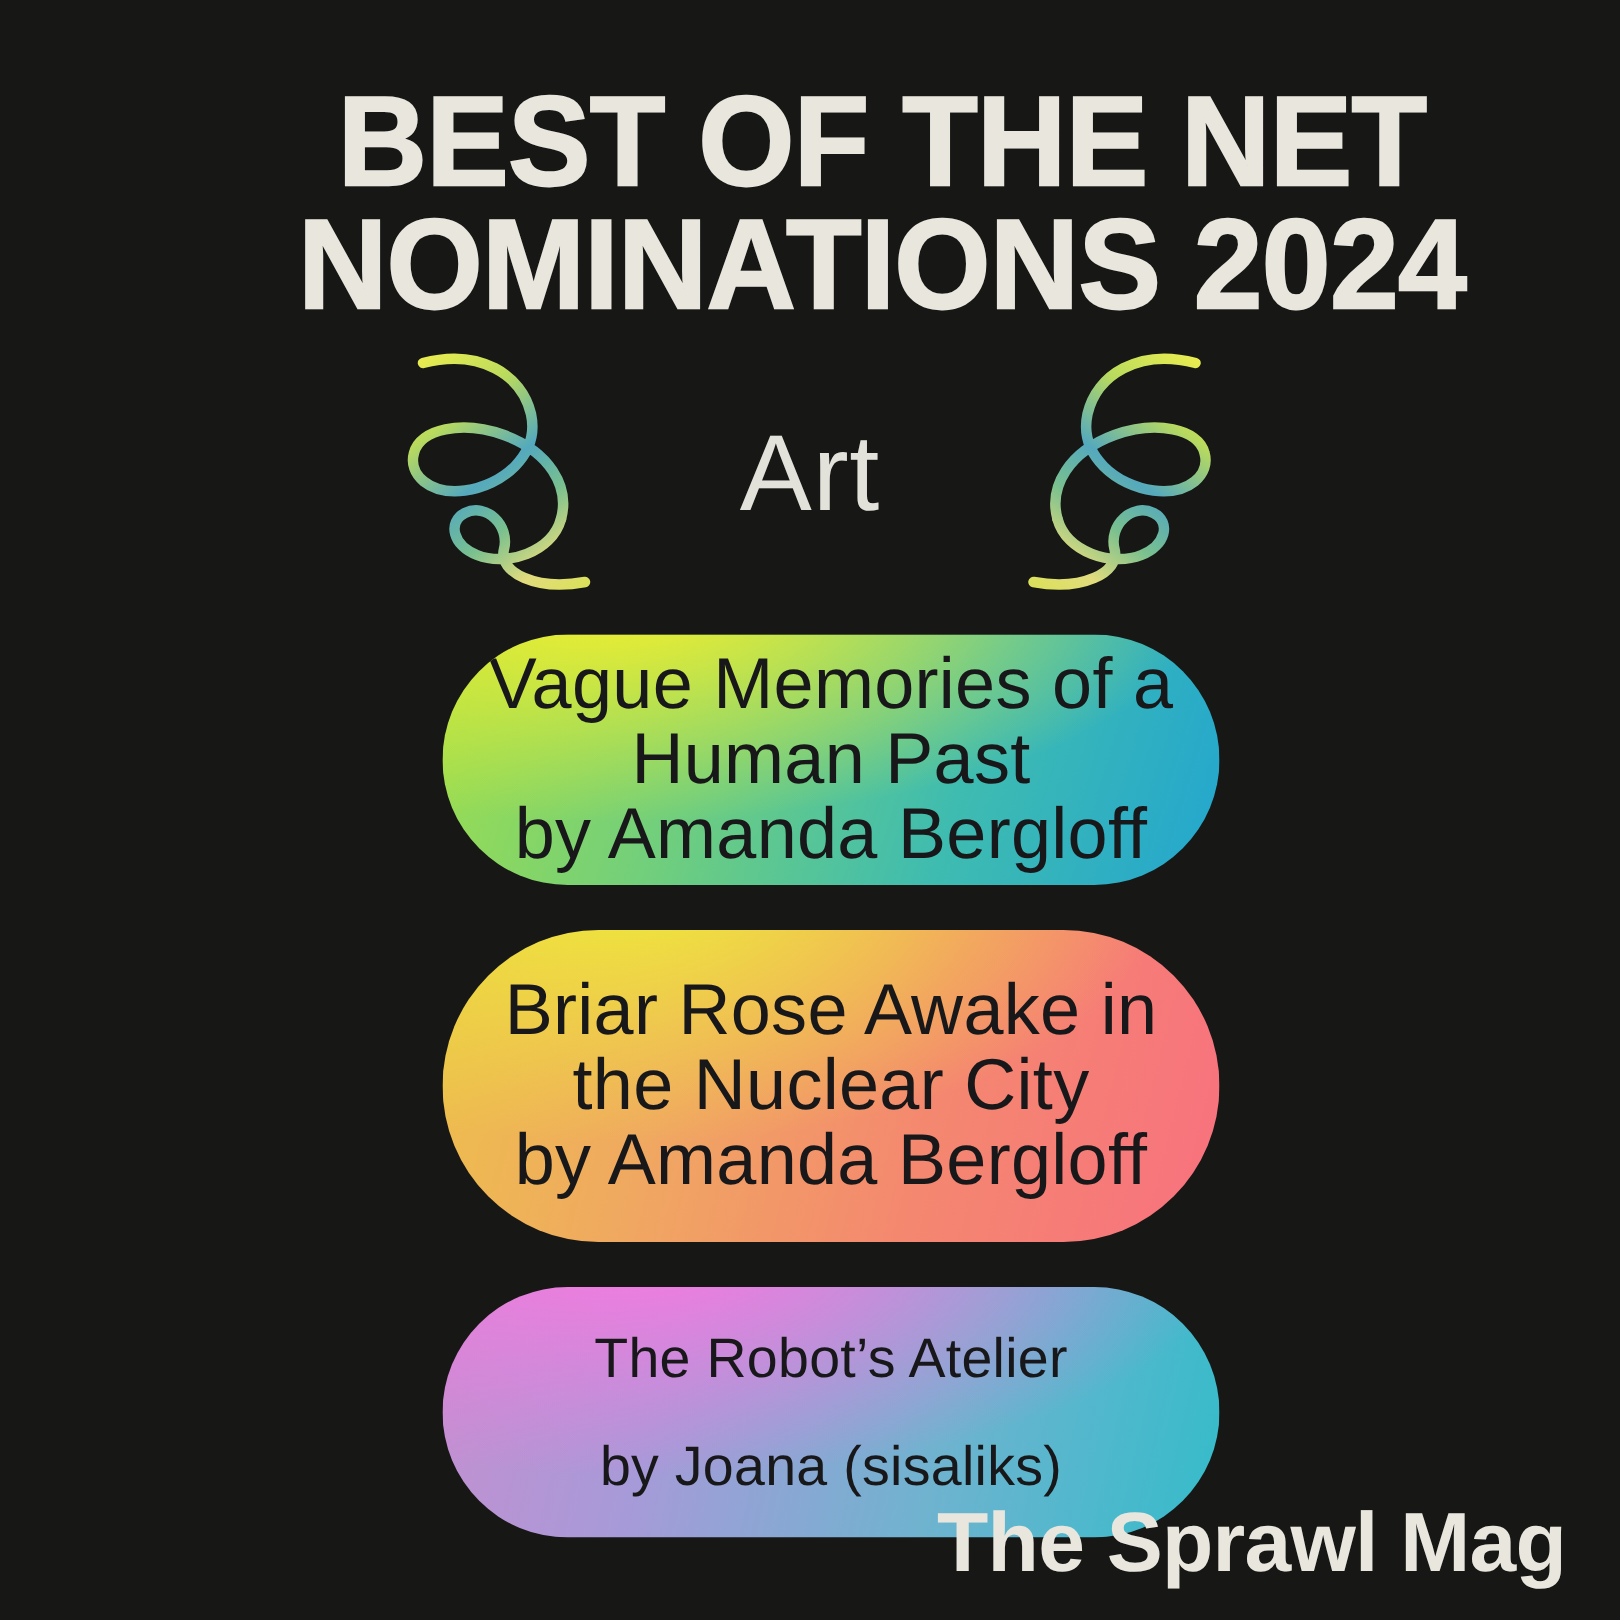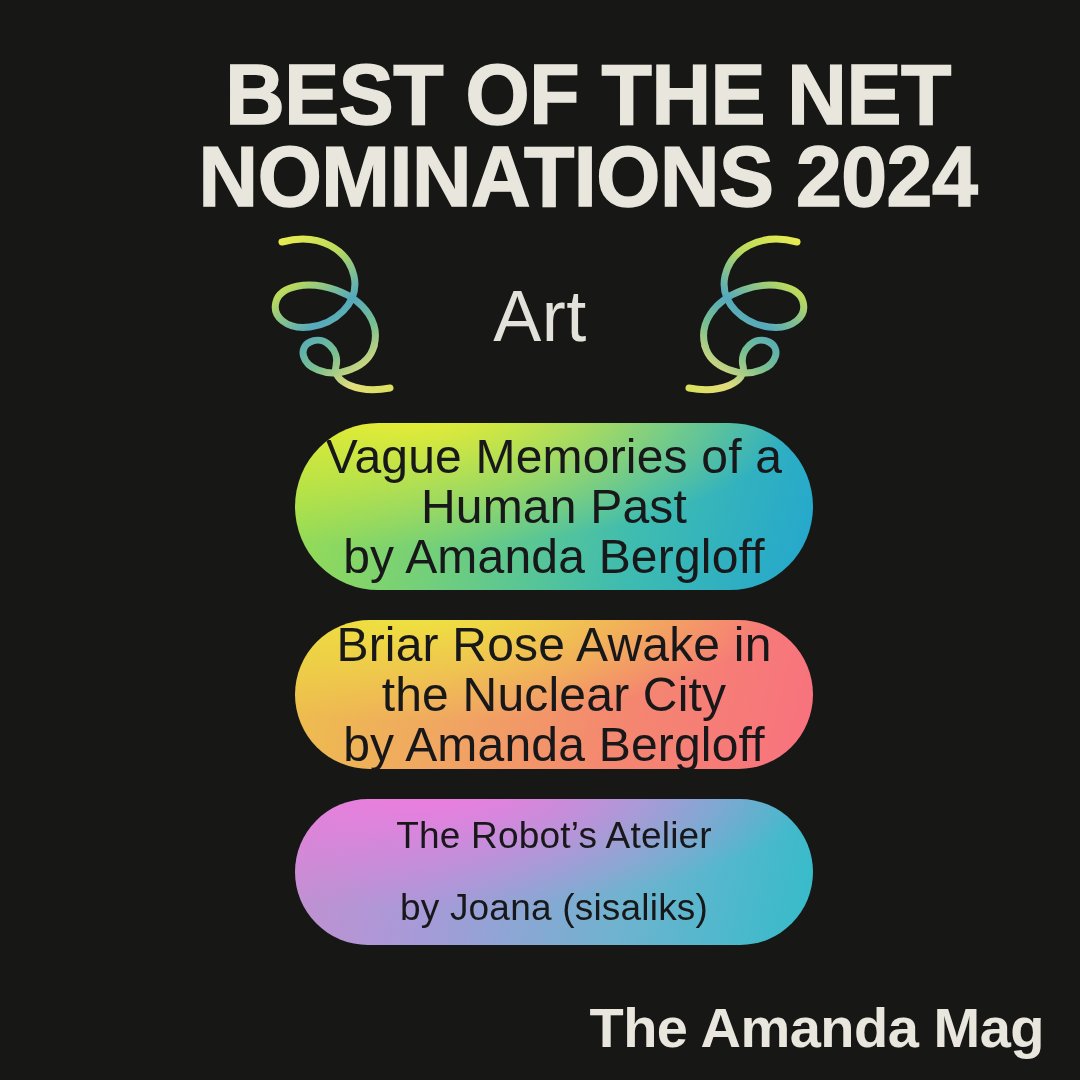--- a/index.html
+++ b/index.html
@@ -109,27 +109,27 @@
     white-space: pre-line;
   }
 
   .card-1 {
     height: 167px;
     background:
       radial-gradient(130% 150% at 22% -12%, #f2ef2e 0%, rgba(242,239,46,0) 58%),
       linear-gradient(107deg, #9ede4d 0%, #6fce7e 34%, #3fbcb0 66%, #23a6cf 100%);
   }
   .card-2 {
-    height: 149px;
+    height: 208px;
     background:
       radial-gradient(125% 150% at 24% -14%, #eeea3a 0%, rgba(238,234,58,0) 55%),
       linear-gradient(104deg, #edc04b 0%, #f0a861 30%, #f4886f 62%, #f8717f 100%);
   }
   .card-3 {
-    height: 146px;
+    height: 167px;
     background:
       radial-gradient(130% 155% at 26% -14%, #f679e0 0%, rgba(246,121,224,0) 58%),
       linear-gradient(103deg, #c58fd0 0%, #a79ad8 28%, #6fb3cf 64%, #34bcca 100%);
     margin-bottom: 0;
   }
   .card-3 .card-text { font-size: 37px; line-height: 72px; }
 
   
   .footer {
     position: absolute;
@@ -205,15 +205,15 @@
 by Amanda Bergloff</div>
     </div>
 
     <div class="card card-3">
       <div class="card-text">The Robot’s Atelier
 by Joana (sisaliks)</div>
     </div>
 
   </div>
 
-  <div class="footer">The Amanda Mag</div>
+  <div class="footer">The Sprawl Mag</div>
 
 </div>
 
 </body></html>

